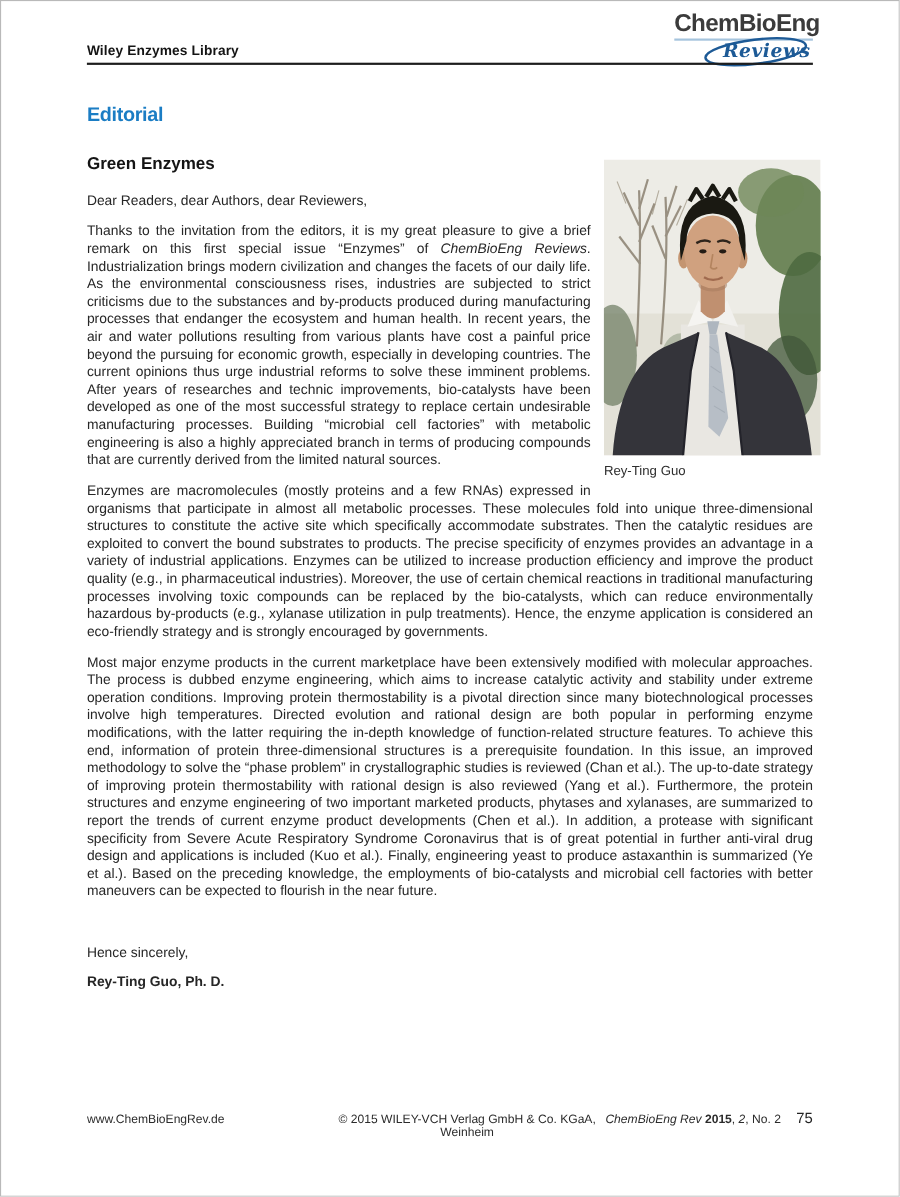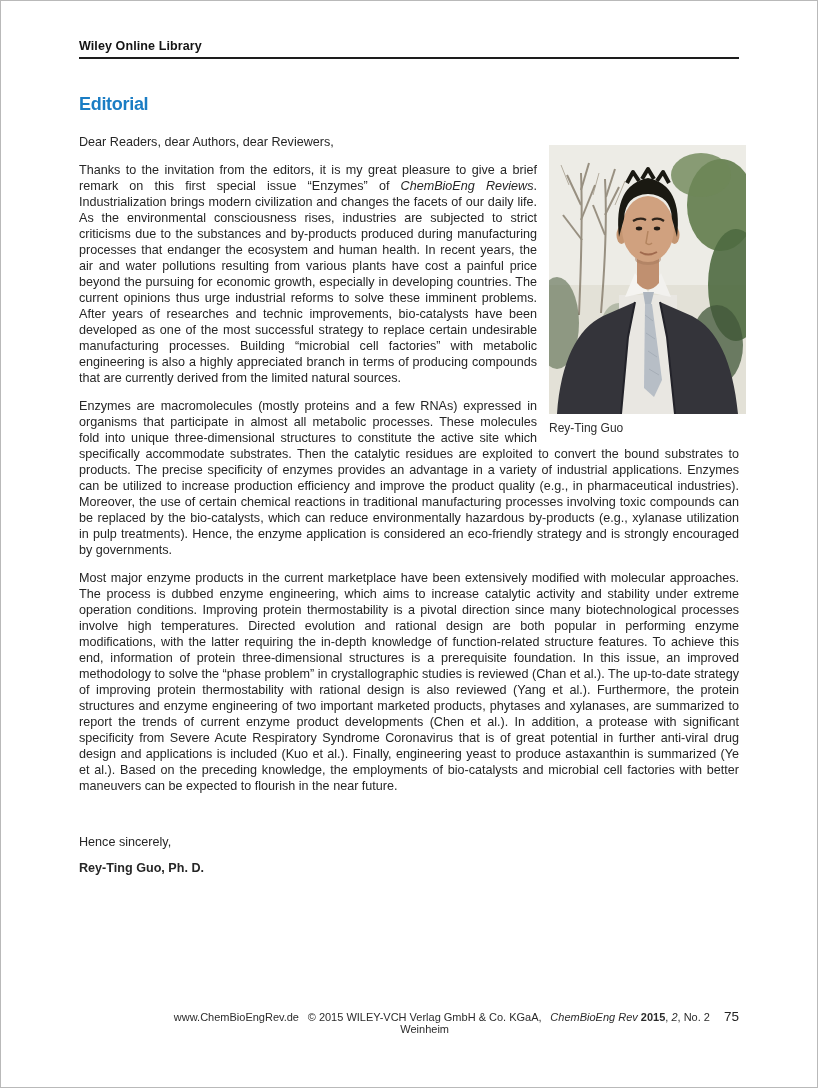--- a/index.html
+++ b/index.html
@@ -61,34 +61,44 @@
   p.salutation{margin-top:15px;text-align:left;}
   p.closing{margin-top:40px;text-align:left;}
   p.signature{margin-top:10px;font-weight:bold;text-align:left;}
   em.jrnl{font-style:italic;}
   
   .footer{
     position:absolute;left:78px;right:78px;top:1008px;
     display:flex;align-items:baseline;
     font-size:11px;color:#2b2b2b;
   }
-  .f-left{width:220px;text-align:right;}
+  .f-left{width:220px;text-align:left;}
   .f-center{flex:1;text-align:center;}
   .f-right{text-align:right;white-space:nowrap;}
   .f-right em{font-style:italic;}
   .f-right b{font-weight:bold;}
   .pagenum{font-size:13.5px;margin-left:14px;color:#222;}
 </style>
 </head>
 <body>
 
 <div class="page">
 
-  <div class="brand">Wiley Online Library</div>
+  <div class="brand">Wiley Enzymes Library</div>
 
+  <div class="logo">
+    <div class="logo-title">ChemBioEng</div>
+    <div class="logo-rule"></div>
+    <div class="logo-script-wrap">
+      <svg class="logo-swoosh" width="126" height="36" viewBox="0 0 126 36">
+        <ellipse cx="74" cy="18" rx="46" ry="11" transform="rotate(-7 74 18)" fill="none" stroke="#1d5a96" stroke-width="2.2"></ellipse>
+      </svg>
+      <div class="logo-script">Reviews</div>
+    </div>
+  </div>
 
   <div class="header-rule"></div>
 
   <div class="content">
 
     <h1 class="editorial">Editorial</h1>
 
     <figure class="portrait">
       <svg width="197" height="269" viewBox="0 0 197 269">
 
@@ -152,20 +162,21 @@
         <path d="M84 76 Q91 72 97 75" stroke="#2e241b" stroke-width="2.2" fill="none"></path>
         <path d="M103 75 Q109 72 115 76" stroke="#2e241b" stroke-width="2.2" fill="none"></path>
         <ellipse cx="90" cy="83.5" rx="3.2" ry="1.9" fill="#241c15"></ellipse>
         <ellipse cx="108" cy="83.5" rx="3.2" ry="1.9" fill="#241c15"></ellipse>
         <path d="M99 86 L97 98 Q100 101 103 98" stroke="#b3845f" stroke-width="1.5" fill="none"></path>
         <path d="M91 107 Q99 112 108 107" stroke="#a06a4e" stroke-width="2" fill="none"></path>
       </svg>
       <figcaption>Rey-Ting Guo</figcaption>
     </figure>
 
+    <h2 class="article-title">Green Enzymes</h2>
 
     <p class="salutation">Dear Readers, dear Authors, dear Reviewers,</p>
 
     <p><span>Thanks to the invitation from the editors, it is my great pleasure to give a brief remark on this first special issue “Enzymes” of </span><em class="jrnl">ChemBioEng Reviews</em><span>. Industrialization brings modern civilization and changes the facets of our daily life. As the environmental consciousness rises, industries are subjected to strict criticisms due to the substances and by-products produced during manufacturing processes that endanger the ecosystem and human health. In recent years, the air and water pollutions resulting from various plants have cost a painful price beyond the pursuing for economic growth, especially in developing countries. The current opinions thus urge industrial reforms to solve these imminent problems. After years of researches and technic improvements, bio-catalysts have been developed as one of the most successful strategy to replace certain undesirable manufacturing processes. Building “microbial cell factories” with metabolic engineering is also a highly appreciated branch in terms of producing compounds that are currently derived from the limited natural sources.</span></p>
 
     <p>Enzymes are macromolecules (mostly proteins and a few RNAs) expressed in organisms that participate in almost all metabolic processes. These molecules fold into unique three-dimensional structures to constitute the active site which specifically accommodate substrates. Then the catalytic residues are exploited to convert the bound substrates to products. The precise specificity of enzymes provides an advantage in a variety of industrial applications. Enzymes can be utilized to increase production efficiency and improve the product quality (e.g., in pharmaceutical industries). Moreover, the use of certain chemical reactions in traditional manufacturing processes involving toxic compounds can be replaced by the bio-catalysts, which can reduce environmentally hazardous by-products (e.g., xylanase utilization in pulp treatments). Hence, the enzyme application is considered an eco-friendly strategy and is strongly encouraged by governments.</p>
 
     <p>Most major enzyme products in the current marketplace have been extensively modified with molecular approaches. The process is dubbed enzyme engineering, which aims to increase catalytic activity and stability under extreme operation conditions. Improving protein thermostability is a pivotal direction since many biotechnological processes involve high temperatures. Directed evolution and rational design are both popular in performing enzyme modifications, with the latter requiring the in-depth knowledge of function-related structure features. To achieve this end, information of protein three-dimensional structures is a prerequisite foundation. In this issue, an improved methodology to solve the “phase problem” in crystallographic studies is reviewed (Chan et al.). The up-to-date strategy of improving protein thermostability with rational design is also reviewed (Yang et al.). Furthermore, the protein structures and enzyme engineering of two important marketed products, phytases and xylanases, are summarized to report the trends of current enzyme product developments (Chen et al.). In addition, a protease with significant specificity from Severe Acute Respiratory Syndrome Coronavirus that is of great potential in further anti-viral drug design and applications is included (Kuo et al.). Finally, engineering yeast to produce astaxanthin is summarized (Ye et al.). Based on the preceding knowledge, the employments of bio-catalysts and microbial cell factories with better maneuvers can be expected to flourish in the near future.</p>
 
     <p class="closing">Hence sincerely,</p>

